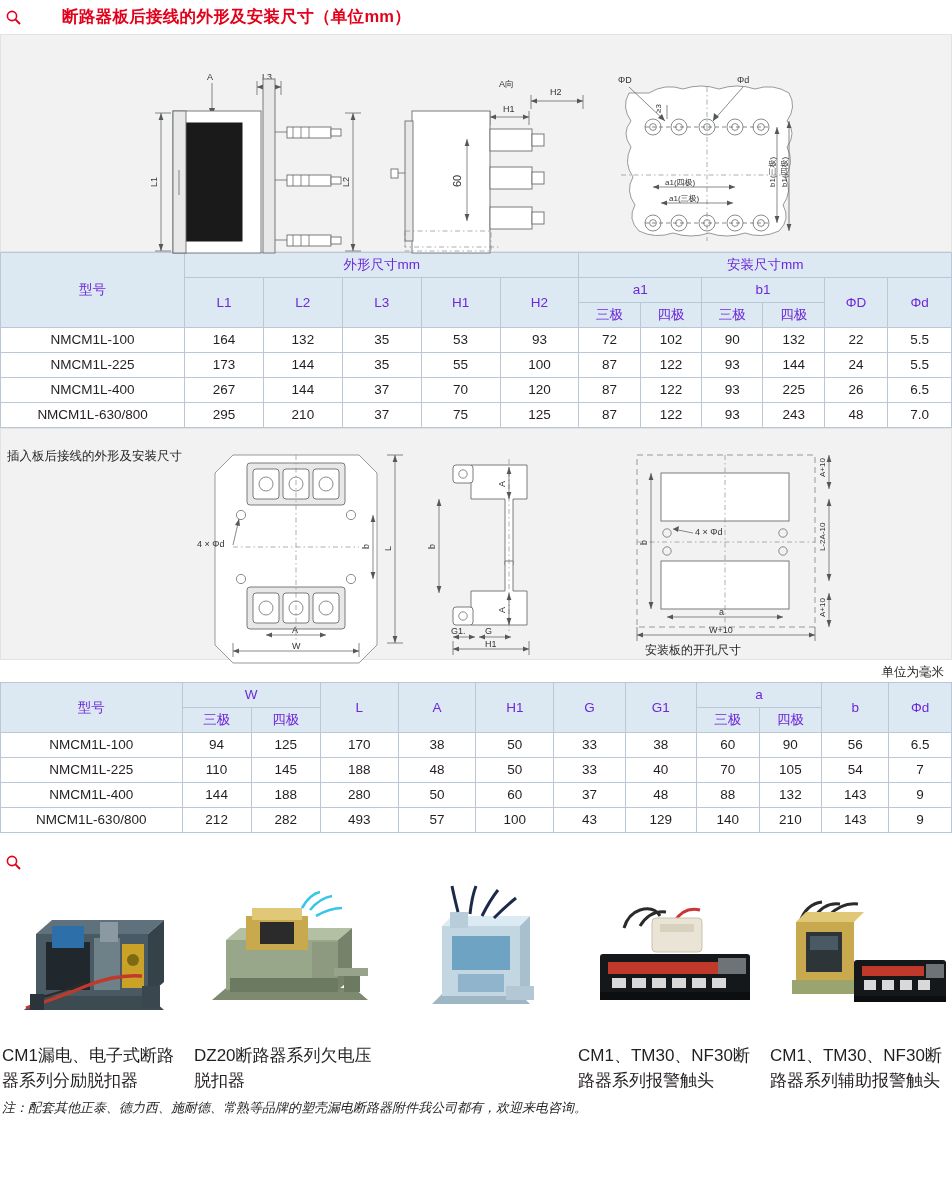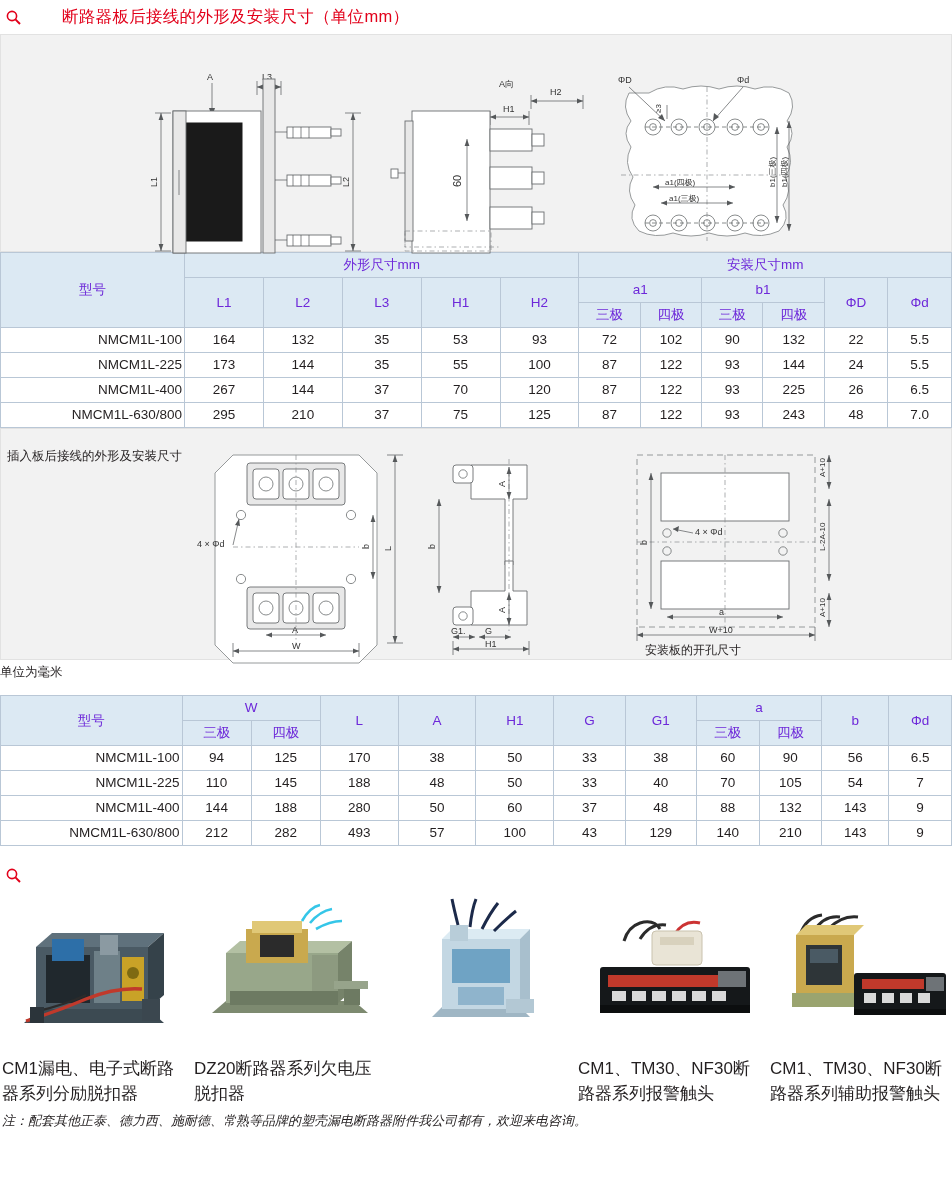--- a/index.html
+++ b/index.html
@@ -16,21 +16,21 @@
 
   
   .sec-head {
     display: flex;
     align-items: center;
     gap: 7px;
     padding: 6px 0 6px 6px;
   }
   .sec-head .title {
     font-size: 16.5px;
-    font-weight: normal;
+    font-weight: bold;
     color: #e2001a;
     letter-spacing: 0.3px;
     padding-left: 34px;
   }
   .mag {
     width: 15px; height: 15px;
     position: relative;
     flex: 0 0 auto;
   }
   .mag svg { display:block; }
@@ -43,23 +43,23 @@
   }
   .panel-1 { height: 218px; }
   .panel-2 { height: 232px; }
   .sub-label {
     position: absolute;
     left: 6px; top: 19px;
     font-size: 12.5px;
     color: #231f20;
   }
   .unit-note {
-    text-align: left;
+    text-align: right;
     font-size: 12.5px;
-    padding: 4px 8px 14px 0;
+    padding: 4px 8px 1px 0;
   }
 
   
   table.spec {
     width: 100%;
     border-collapse: collapse;
     font-size: 13.5px;
   }
   table.spec th, table.spec td {
     border: 1px solid #b9c7d6;
@@ -67,21 +67,21 @@
     padding: 2px 2px;
     height: 25px;
     line-height: 1.15;
   }
   table.spec thead th {
     background: #dce9f3;
     font-weight: normal;
     color: #6d28d9;
   }
   table.spec tbody td { background: #ffffff; }
-  table.spec tbody td.model { text-align: right; }
+  table.spec tbody td.model { text-align: center; }
   .tbl-wrap { padding: 0 0 0 0; }
 
   
   .acc-row {
     display: flex;
     gap: 6px;
     padding: 6px 2px 0 2px;
   }
   .acc {
     width: 186px;

